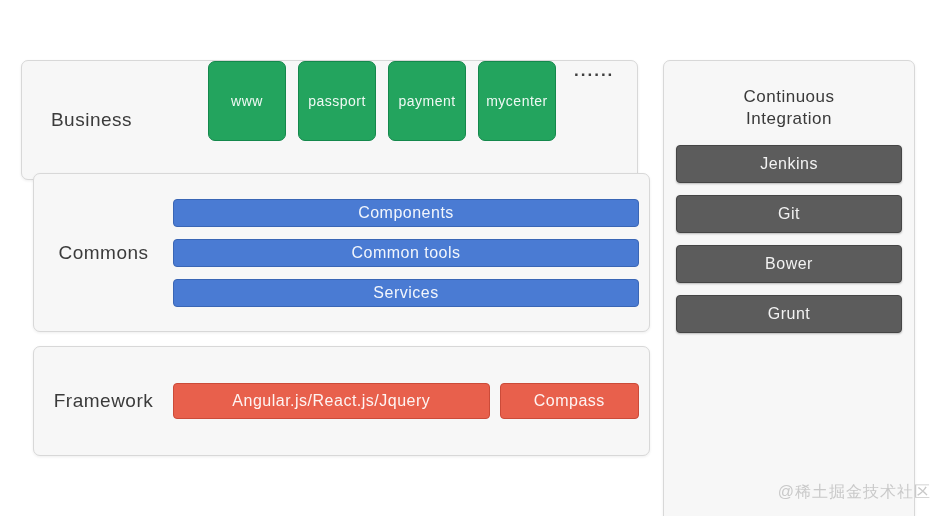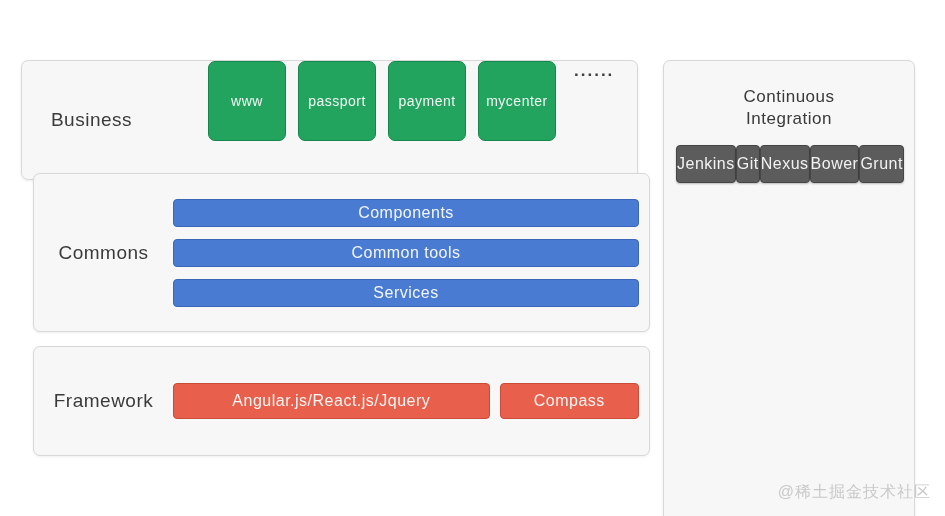--- a/index.html
+++ b/index.html
@@ -93,21 +93,21 @@
   
   .ci-title {
     text-align: center;
     font-size: 17px;
     color: #3a3a3a;
     white-space: pre-line;
     line-height: 1.3;
     letter-spacing: 0.5px;
     margin-bottom: 15px;
   }
-  .ci-tools { display: flex; flex-direction: row; }
+  .ci-tools { display: flex; flex-direction: column; gap: 12px; }
   .ci-btn {
     height: 38px;
     border-radius: 4px;
     background: #5c5c5c;
     border: 1px solid #454545;
     color: rgba(255,255,255,0.92);
     display: flex; align-items: center; justify-content: center;
     font-size: 16px; letter-spacing: 0.5px;
     box-sizing: border-box;
     box-shadow: 0 1px 2px rgba(0,0,0,0.25);
@@ -154,19 +154,18 @@
     </div>
   </div>
 </div>
 
 <div class="box" id="ci">
   <div class="ci-title">Continuous
 Integration</div>
   <div class="ci-tools">
     <div class="ci-btn">Jenkins</div>
     <div class="ci-btn">Git</div>
-    <div class="ci-btn">Nexus</div>
     <div class="ci-btn">Bower</div>
     <div class="ci-btn">Grunt</div>
   </div>
 </div>
 
 <div class="watermark">@稀土掘金技术社区</div>
 
 </body></html>

